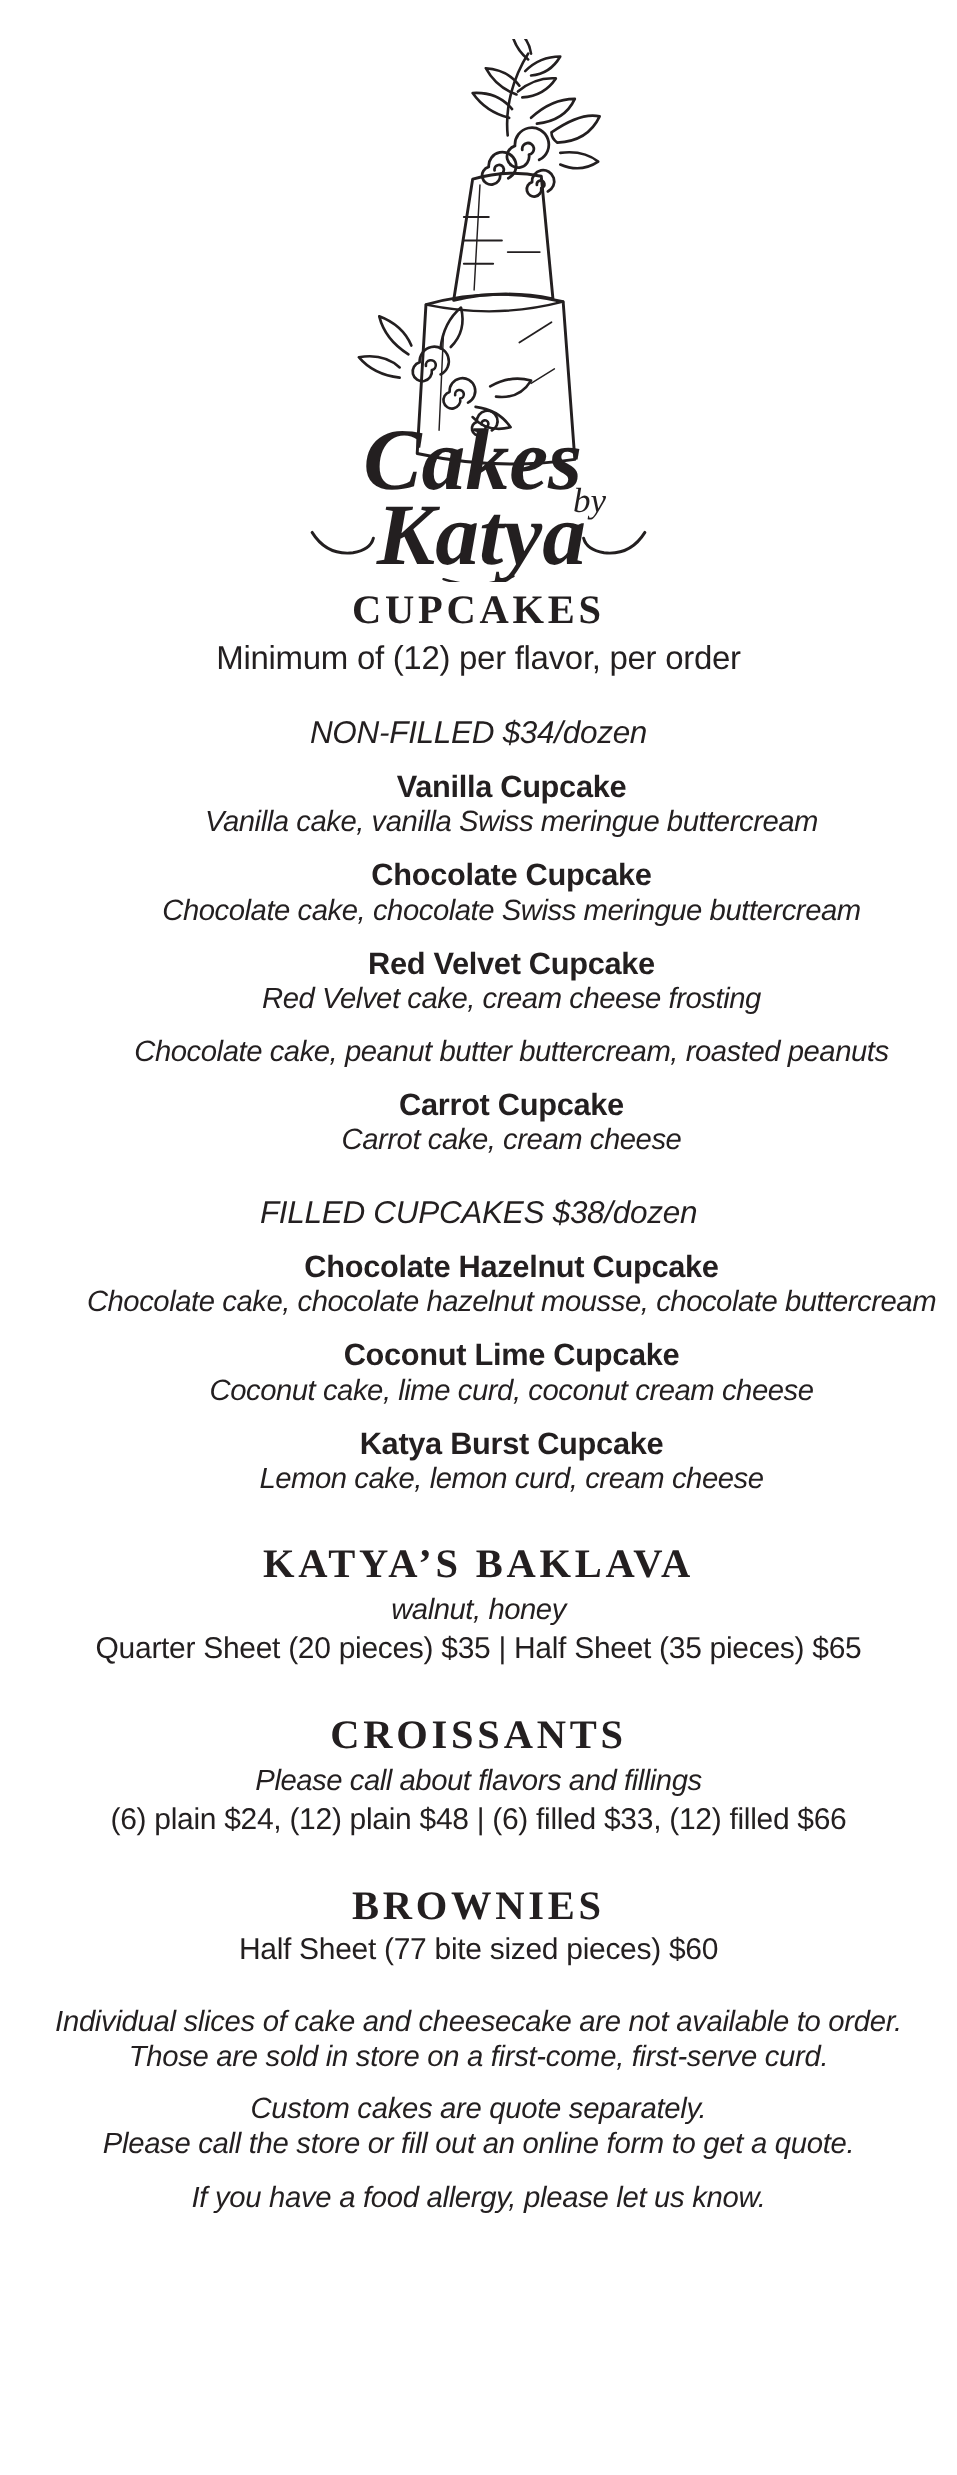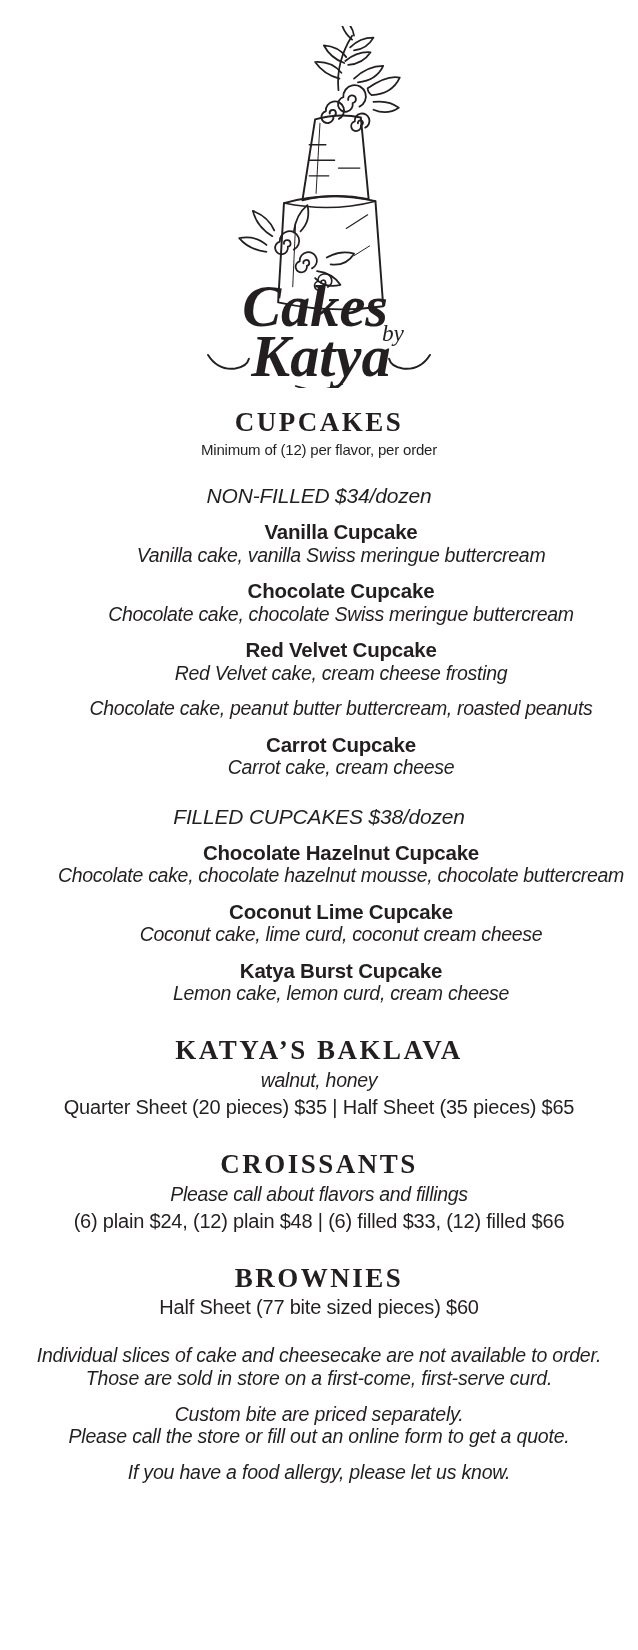--- a/index.html
+++ b/index.html
@@ -19,23 +19,23 @@
   .logo-wrap svg { display: block; margin: 0 auto; }
 
   .section-title {
     font-family: "Liberation Serif", "DejaVu Serif", serif;
     font-weight: 700;
     font-size: 27px;
     letter-spacing: 2.5px;
     line-height: 1.1;
     margin: 0;
   }
-  .cupcakes-title { margin-top: 20px; }
+  .cupcakes-title { margin-top: 4px; }
   .subtitle {
-    font-size: 15px;
+    font-size: 22px;
     line-height: 1.25;
     margin-top: 3px;
     letter-spacing: -0.2px;
   }
   .group-heading {
     font-size: 21px;
     font-weight: 400;
     font-style: italic;
     margin: 25px 0 0 0;
     letter-spacing: -0.2px;
@@ -202,21 +202,21 @@
     <h1 class="section-title">BROWNIES</h1>
     <div class="pricing">Half Sheet (77 bite sized pieces) $60</div>
   </section>
 
   <div class="notes">
     <div class="note">
       <div>Individual slices of cake and cheesecake are not available to order.</div>
       <div>Those are sold in store on a first-come, first-serve curd.</div>
     </div>
     <div class="note">
-      <div>Custom bite are priced separately.</div>
+      <div>Custom cakes are quote separately.</div>
       <div>Please call the store or fill out an online form to get a quote.</div>
     </div>
     <div class="note">
       <div>If you have a food allergy, please let us know.</div>
     </div>
   </div>
 
 </div>
 
 </body></html>

